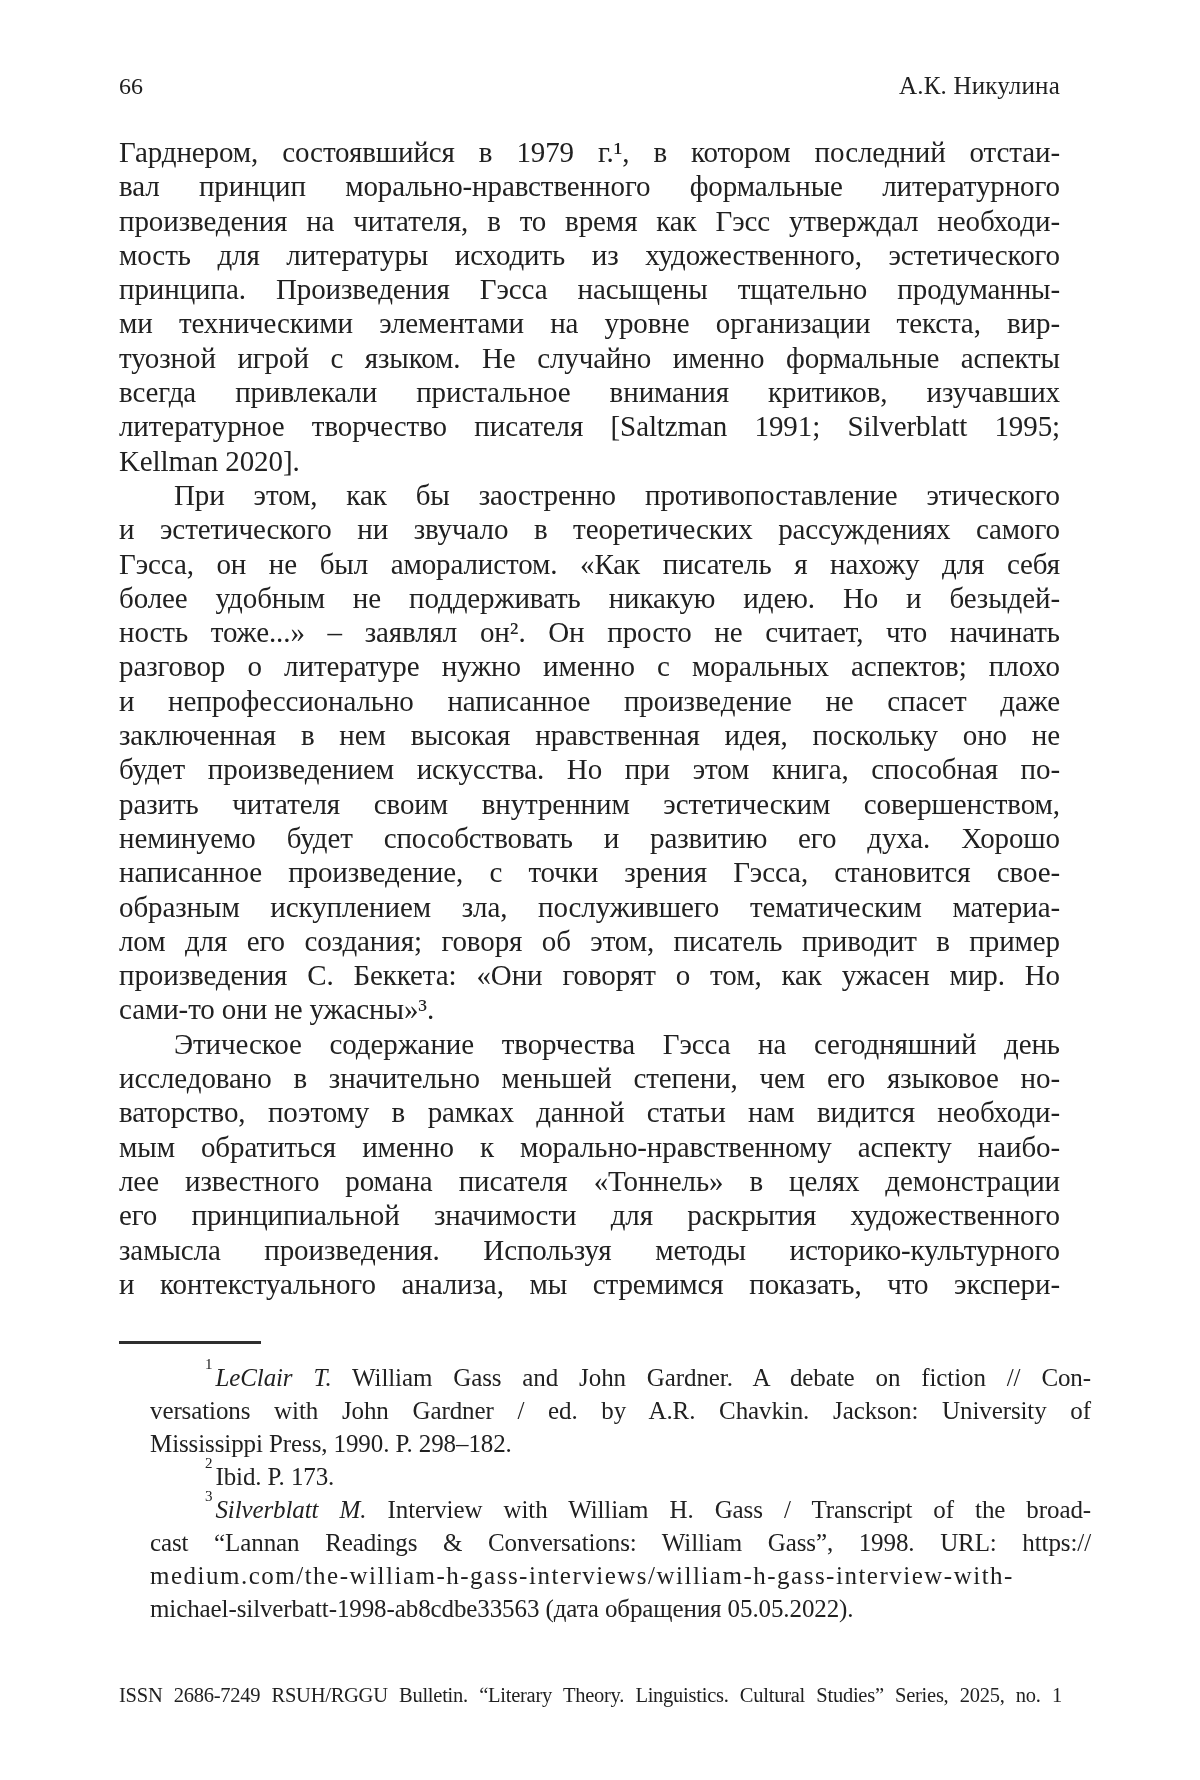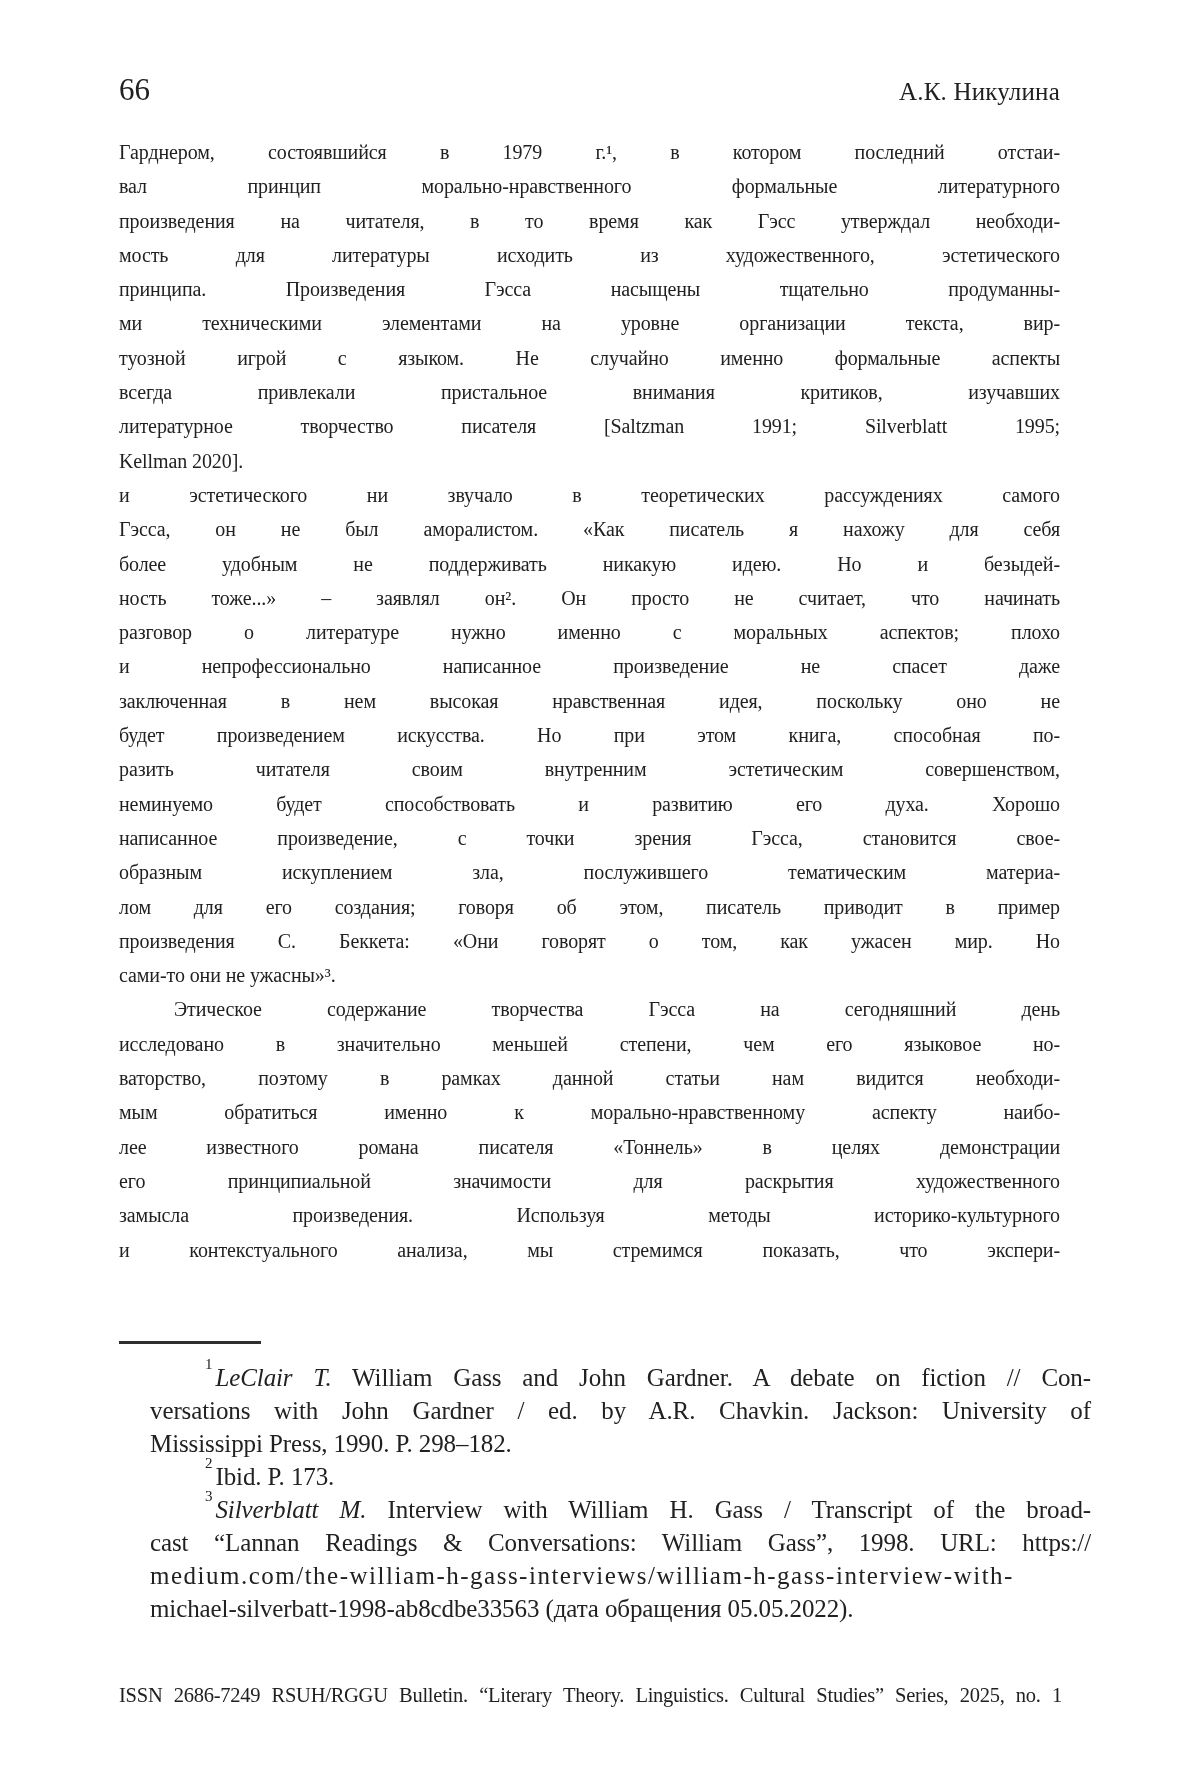--- a/index.html
+++ b/index.html
@@ -8,26 +8,26 @@
     background: #ffffff;
     color: #212121;
     font-family: "Liberation Serif", "DejaVu Serif", serif;
     position: relative;
     overflow: hidden;
   }
   .hdr {
     position: absolute; left: 119px; width: 941px; top: 72px;
     display: flex; justify-content: space-between; align-items: baseline;
   }
-  .pagenum { font-size: 31px; }
+  .pagenum { font-size: 24px; }
   .author  { font-size: 25px; letter-spacing: 0.2px; }
 
   .body-text {
     position: absolute; left: 119px; width: 941px; top: 135px;
-    font-size: 20px; line-height: 34.3px; letter-spacing: -0.1px;
+    font-size: 29px; line-height: 34.3px; letter-spacing: -0.1px;
   }
   .jl { text-align: justify; text-align-last: justify; }
   .ll { text-align: left; }
   .ind { text-indent: 55px; }
 
   .fn-rule {
     position: absolute; left: 119px; top: 1341px;
     width: 142px; height: 3px; background: #2e2e2e;
   }
   .fns {
@@ -61,20 +61,21 @@
   <div class="jl">вал принцип морально-нравственного формальные литературного</div>
   <div class="jl">произведения на читателя, в то время как Гэсс утверждал необходи-</div>
   <div class="jl">мость для литературы исходить из художественного, эстетического</div>
   <div class="jl">принципа. Произведения Гэсса насыщены тщательно продуманны-</div>
   <div class="jl">ми техническими элементами на уровне организации текста, вир-</div>
   <div class="jl">туозной игрой с языком. Не случайно именно формальные аспекты</div>
   <div class="jl">всегда привлекали пристальное внимания критиков, изучавших</div>
   <div class="jl">литературное творчество писателя [Saltzman 1991; Silverblatt 1995;</div>
   <div class="ll">Kellman 2020].</div>
 
+  <div class="jl ind">При этом, как бы заостренно противопоставление этического</div>
   <div class="jl">и эстетического ни звучало в теоретических рассуждениях самого</div>
   <div class="jl">Гэсса, он не был аморалистом. «Как писатель я нахожу для себя</div>
   <div class="jl">более удобным не поддерживать никакую идею. Но и безыдей-</div>
   <div class="jl">ность тоже...» – заявлял он². Он просто не считает, что начинать</div>
   <div class="jl">разговор о литературе нужно именно с моральных аспектов; плохо</div>
   <div class="jl">и непрофессионально написанное произведение не спасет даже</div>
   <div class="jl">заключенная в нем высокая нравственная идея, поскольку оно не</div>
   <div class="jl">будет произведением искусства. Но при этом книга, способная по-</div>
   <div class="jl">разить читателя своим внутренним эстетическим совершенством,</div>
   <div class="jl">неминуемо будет способствовать и развитию его духа. Хорошо</div>

